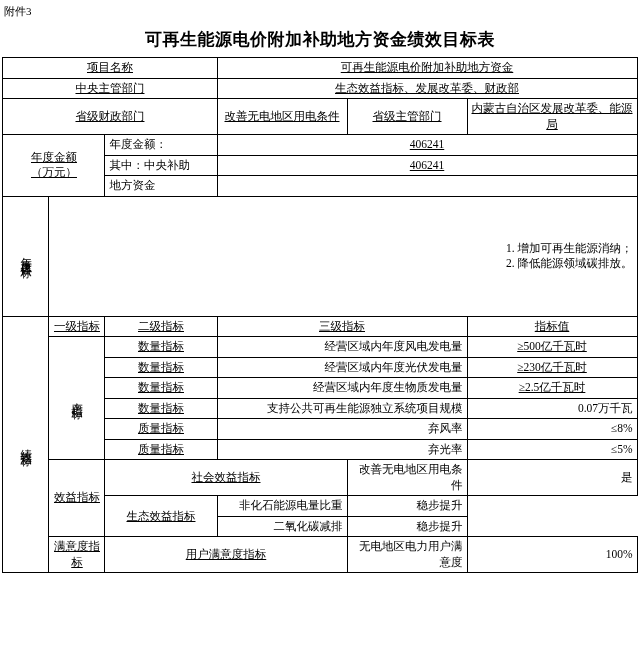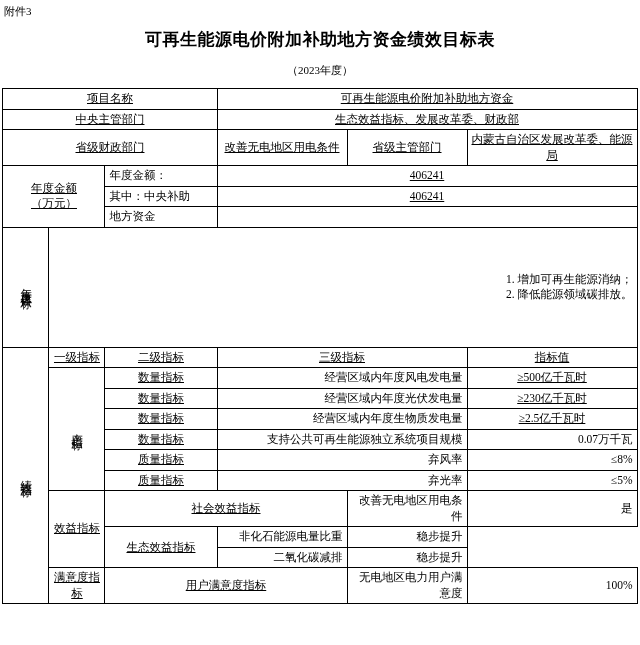--- a/index.html
+++ b/index.html
@@ -28,21 +28,21 @@
     margin-left: 2px;
     margin-bottom: 2px;
     font-family: "Liberation Serif", "DejaVu Serif", serif;
   }
   .title {
     text-align: center;
     font-size: 17px;
     font-weight: bold;
     letter-spacing: 0.5px;
     margin-top: 10px;
-    margin-bottom: 12px;
+    margin-bottom: 6px;
     font-family: "Liberation Serif", "DejaVu Serif", serif;
   }
   .subtitle {
     text-align: center;
     font-size: 11px;
     margin-bottom: 10px;
     font-family: "Liberation Serif", "DejaVu Serif", serif;
   }
   table.main {
     border-collapse: collapse;
@@ -80,21 +80,20 @@
   }
 </style>
 </head>
 <body>
 
 <div class="page">
 
   <div class="doc-tag">附件3</div>
 
   <div class="title">可再生能源电价附加补助地方资金绩效目标表</div>
-  <div class="subtitle">（2023年度）</div>
 
   <table class="main">
     <colgroup>
       <col style="width:46px">
       <col style="width:56px">
       <col style="width:112px">
       <col style="width:130px">
       <col style="width:120px">
       <col style="width:170px">
     </colgroup>

